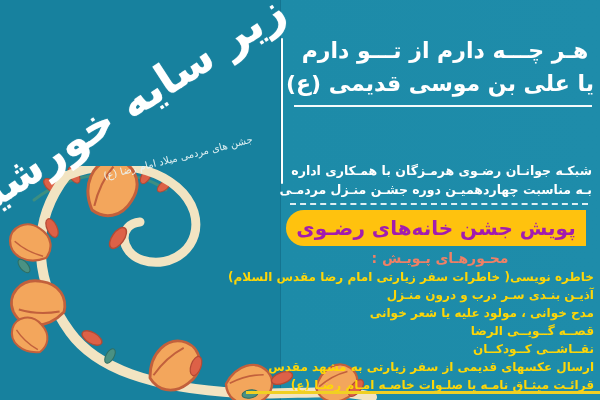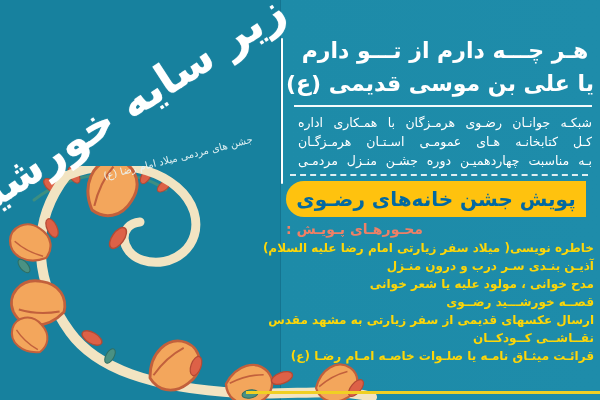--- a/index.html
+++ b/index.html
@@ -21,29 +21,29 @@
     position:absolute;left:78px;top:152px;width:200px;
     color:#eaf6f7;font-size:10px;text-align:center;white-space:nowrap;
     transform:rotate(-14deg);opacity:.95;
   }
   .divider-v{position:absolute;left:281px;top:38px;width:2px;height:146px;background:#ffffff;border-radius:2px;}
 
   
   .right-col{position:absolute;right:0;top:0;width:314px;height:312px;direction:rtl;}
   .heading{padding:34px 6px 0 10px;color:#ffffff;font-weight:bold;font-size:22px;line-height:33px;text-align:center;white-space:nowrap;}
   .rule-solid{margin:5px 8px 0 8px;border-top:2px solid #f4fbfc;}
-  .intro{padding:6px 8px 0 12px;color:#ffffff;font-weight:normal;font-size:12.5px;line-height:19px;}
+  .intro{padding:6px 8px 0 12px;color:#ffffff;font-weight:bold;font-size:12.5px;line-height:19px;margin-top:48px;}
   .intro .line{text-align:justify;text-align-last:justify;white-space:nowrap;}
   .rule-dashed{margin:4px 12px 0 4px;border-top:2px dashed rgba(255,255,255,.85);}
   .banner{
     margin:5px 0 0 0;height:36px;line-height:36px;background:#ffc20e;
     border-radius:18px 0 0 18px;margin-right:14px;
-    color:#0369a1;font-weight:bold;font-size:20px;text-align:center;white-space:nowrap;
+    color:#a21caf;font-weight:bold;font-size:20px;text-align:center;white-space:nowrap;
   }
-  .topics-label{padding:4px 6px 0 0;color:#ef8066;font-weight:bold;font-size:14px;text-align:left;}
+  .topics-label{padding:4px 6px 0 0;color:#ef8066;font-weight:bold;font-size:14px;text-align:center;}
   .topics{padding:2px 6px 0 0;color:#fdd608;font-weight:bold;font-size:12px;line-height:18px;}
   .topics .item{text-align:right;white-space:nowrap;}
   .rule-bottom{position:absolute;left:246px;top:391px;width:354px;height:3px;background:#f0d023;}
 
   
   .floral{position:absolute;left:0;top:166px;pointer-events:none;}
 </style>
 </head>
 <body>
 
@@ -104,35 +104,34 @@
   <div class="right-col">
     <div class="heading">
       <div>هـر چـــه دارم از تـــو دارم</div>
       <div>یا علی بن موسی قدیمی (ع)</div>
     </div>
 
     <div class="rule-solid"></div>
 
     <div class="intro">
       <div class="line">شبکـه جوانـان رضـوی هرمـزگان با همـکاری اداره</div>
-      <div class="line">کـل کتابخانـه هـای عمومـی اسـتـان هرمـزگـان</div>
       <div class="line">بـه مناسبت چهاردهمیـن دوره جشـن منـزل مردمـی</div>
     </div>
 
     <div class="rule-dashed"></div>
 
     <div class="banner">پویش جشن خانه‌های رضـوی</div>
 
     <div class="topics-label">محـورهـای پـویـش :</div>
 
     <div class="topics">
-      <div class="item">خاطره نویسی( میلاد سفر زیارتی امام رضا علیه السلام)</div>
+      <div class="item">خاطره نویسی( خاطرات سفر زیارتی امام رضا مقدس السلام)</div>
       <div class="item">آذیـن بنـدی سـر درب و درون منـزل</div>
       <div class="item">مدح خوانی ، مولود علیه یا شعر خوانی</div>
-      <div class="item">قصــه خورشـــید رضــوی</div>
+      <div class="item">قصــه گــویــی الرضا</div>
+      <div class="item">نقــاشــی کــودکــان</div>
       <div class="item">ارسال عکسهای قدیمی از سفر زیارتی به مشهد مقدس</div>
-      <div class="item">نقــاشــی کــودکــان</div>
       <div class="item">قرائـت میثـاق نامـه یا صلـوات خاصـه امـام رضـا (ع)</div>
     </div>
   </div>
 
   <div class="rule-bottom"></div>
 </div>
 
 </body></html>

